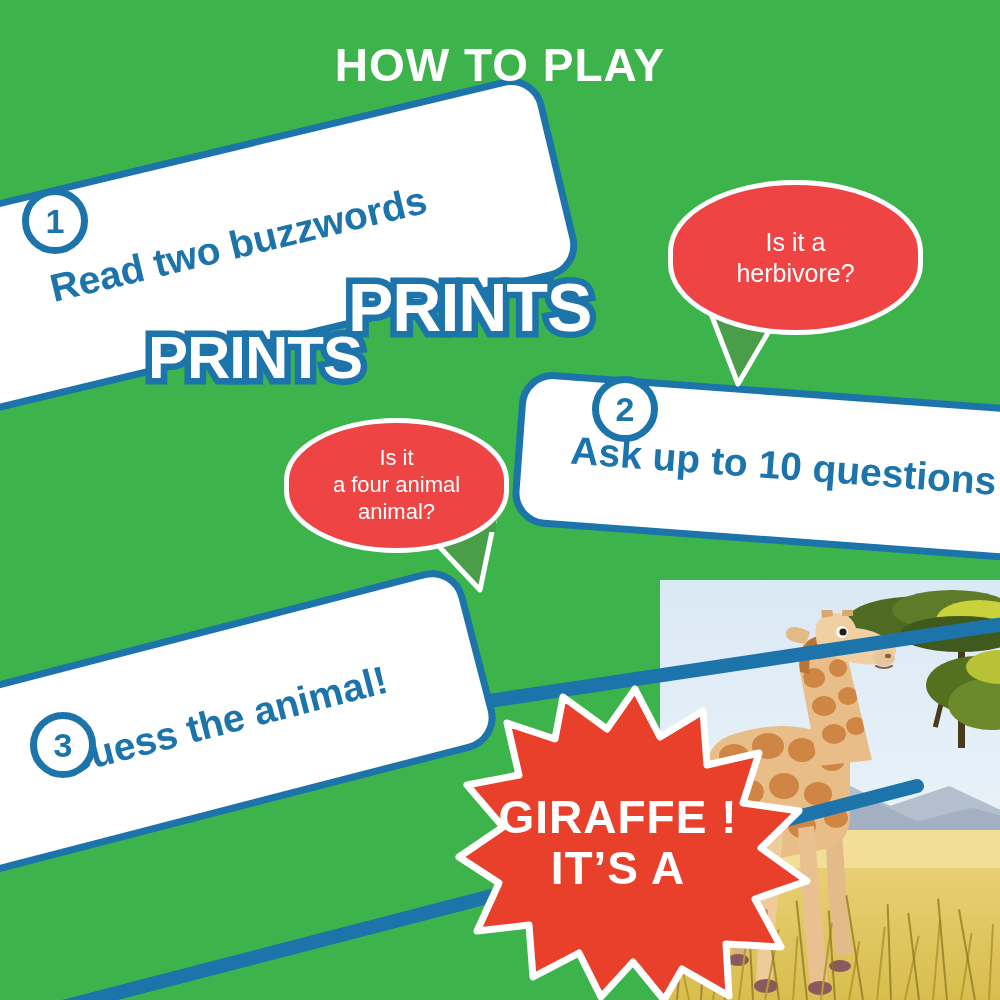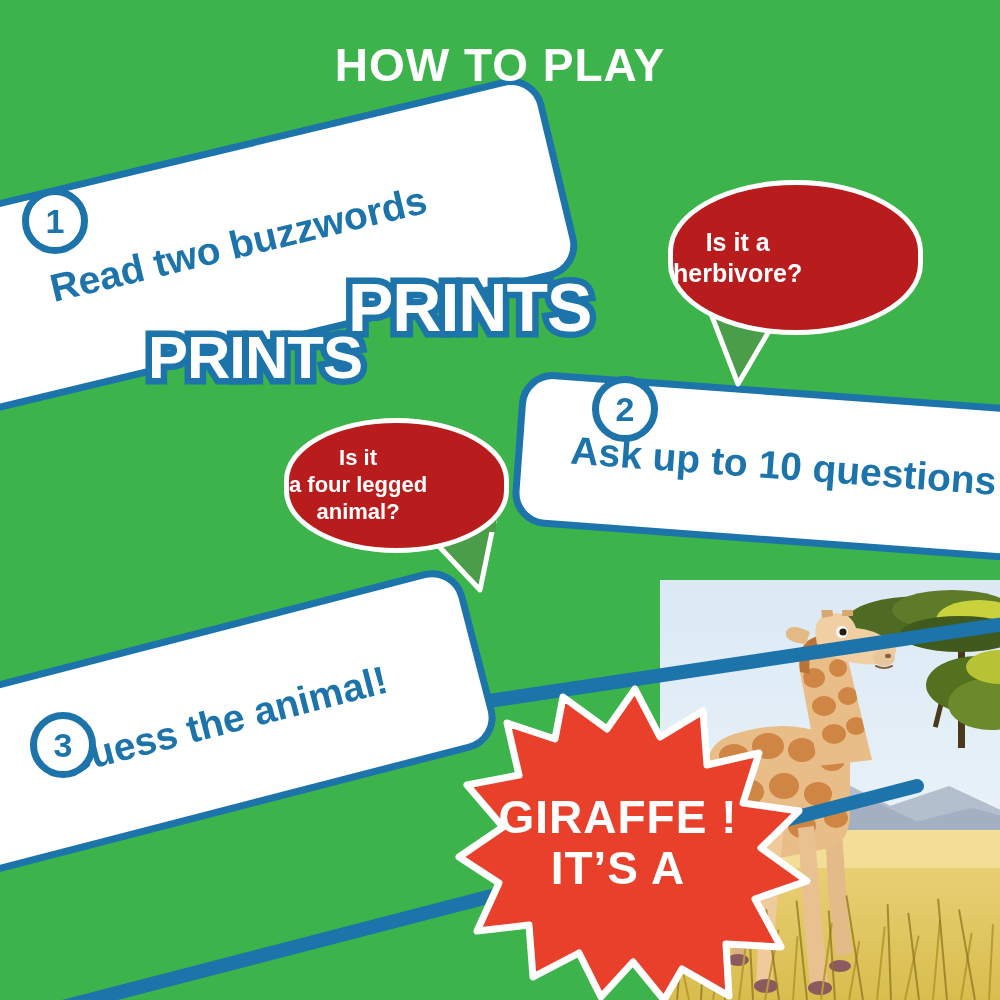--- a/index.html
+++ b/index.html
@@ -129,28 +129,28 @@
     -webkit-text-stroke:13px #1c74ab;
     paint-order:stroke fill;
     letter-spacing:-1px;
   }
   .buzz-prints{left:348px;top:268px;font-size:68px;}
   .buzz-mammal{left:148px;top:323px;font-size:60px;}
 
   
   .bubble{
     position:absolute;
-    background:#b91c1c;
+    background:#ef4444;
     border:5px solid #ffffff;
     box-sizing:border-box;
     border-radius:50% / 46%;
-    display:flex;align-items:center;
+    display:flex;align-items:center;justify-content:center;
     text-align:center;
     color:#ffffff;
-    font-weight:bold;
+    font-weight:normal;
     line-height:1.22;
     z-index:25;
     font-family:"Liberation Sans", sans-serif;
   }
   .bub1{left:668px;top:180px;width:255px;height:155px;font-size:25px;}
   .bub2{left:284px;top:418px;width:225px;height:135px;font-size:22px;}
   .tail{position:absolute;z-index:24;}
   .tail svg{display:block;}
 
   
@@ -318,21 +318,21 @@
 
   <div class="tail" style="left:408px;top:520px;">
     <svg width="110" height="80" viewBox="0 0 110 80">
       <path d="M10 4 L86 2 L72 70 Z" fill="#4a9e4a" stroke="#ffffff" stroke-width="5" stroke-linejoin="round"></path>
       <rect x="8" y="0" width="80" height="12" fill="#4a9e4a"></rect>
     </svg>
   </div>
   <div class="bubble bub2">
     <div>
       <span>Is it</span><br>
-      <span>a four legged</span><br>
+      <span>a four animal</span><br>
       <span>animal?</span>
     </div>
   </div>
 
   <div class="banner b2">
     <div class="btext">Ask up to 10 questions</div>
   </div>
   <div class="badge bg2">2</div>
 
   <div class="banner b3">

